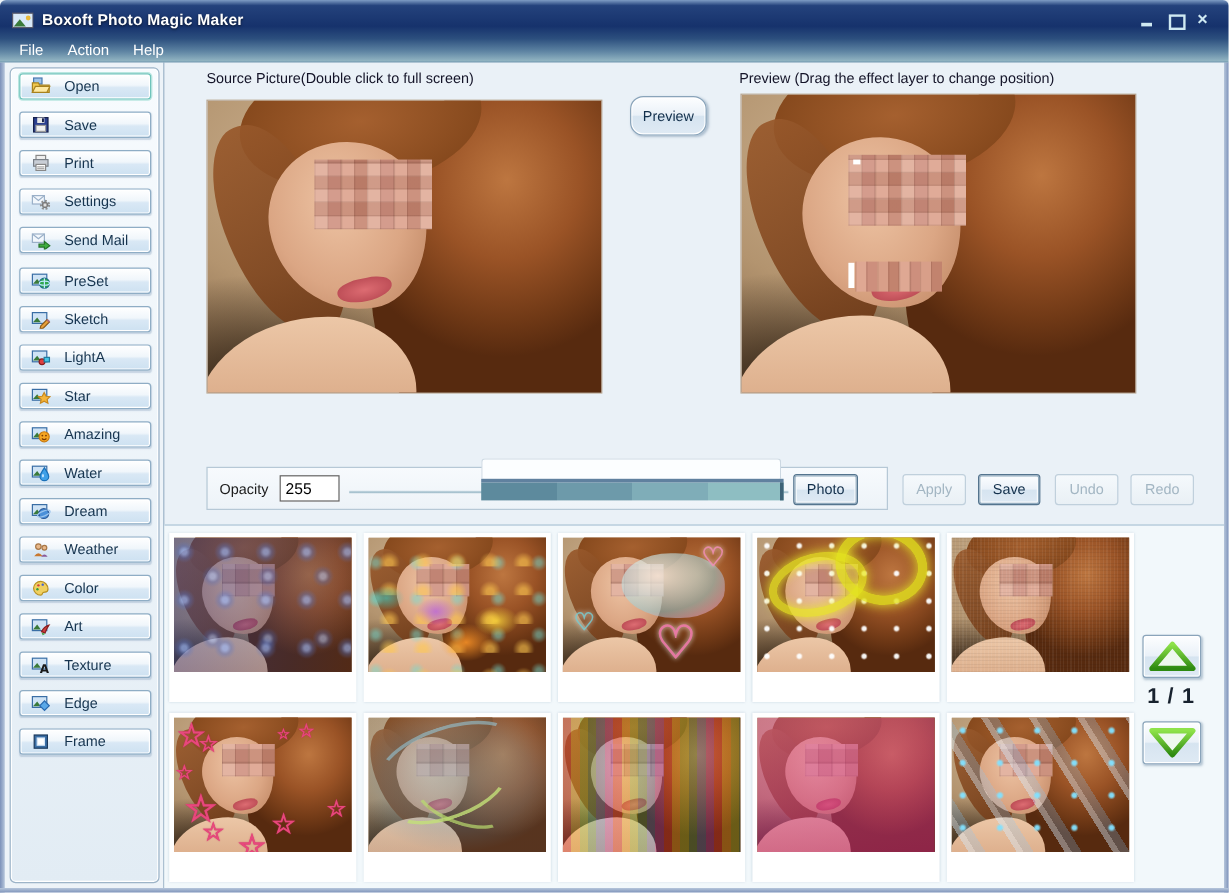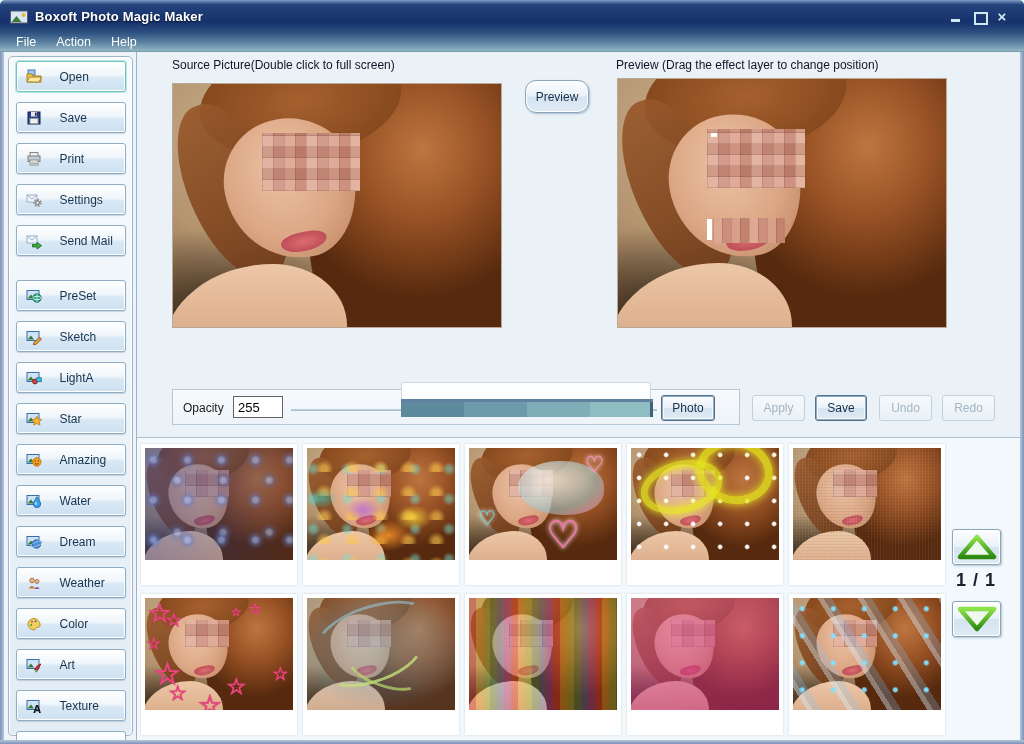--- a/index.html
+++ b/index.html
@@ -30,22 +30,22 @@
   .menubar { display:flex; padding:4px 6px 0; }
   .menu-item { color:#fff; font-size:12.5px; padding:3px 10px; cursor:pointer; }
 
   
   #sidebar { position:absolute; left:8px; top:56px; width:125px; height:680px;
              background:linear-gradient(180deg,#f7fbfe,#e2ecf4);
              border:1px solid #9db4c8; border-radius:5px;
              box-shadow:inset 0 0 0 1px #fff; z-index:4; }
   .side-group { display:flex; flex-direction:column; gap:10px; align-items:center; }
   #side-group-file { margin-top:4px; }
-  #side-group-fx { margin-top:24px; }
-  .side-btn { width:110px; height:31px; display:flex; align-items:center; gap:16px; padding:0 7px;
+  #side-group-fx { margin-top:12px; }
+  .side-btn { width:110px; height:22px; display:flex; align-items:center; gap:10px; padding:0 7px;
               background:linear-gradient(180deg,#ffffff 0%,#f0f6fb 45%,#d9e8f5 55%,#cde1f1 100%);
               border:1px solid #8fadc5; border-radius:3px;
               box-shadow:inset 0 0 0 1px #fff, 0 1px 1px rgba(120,150,180,.35);
               font-size:12px; color:#16344f; cursor:pointer; font-family:inherit; }
   .side-btn.selected { border-color:#6fc4bb; box-shadow:0 0 0 1px #b9e6e0, inset 0 0 0 1px #fff; }
   .side-btn .ico { width:20px; height:16px; flex:0 0 20px; }
   .side-btn .ico svg { width:20px; height:16px; }
 
   
   #main { position:absolute; left:136px; top:52px; right:4px; bottom:4px;

